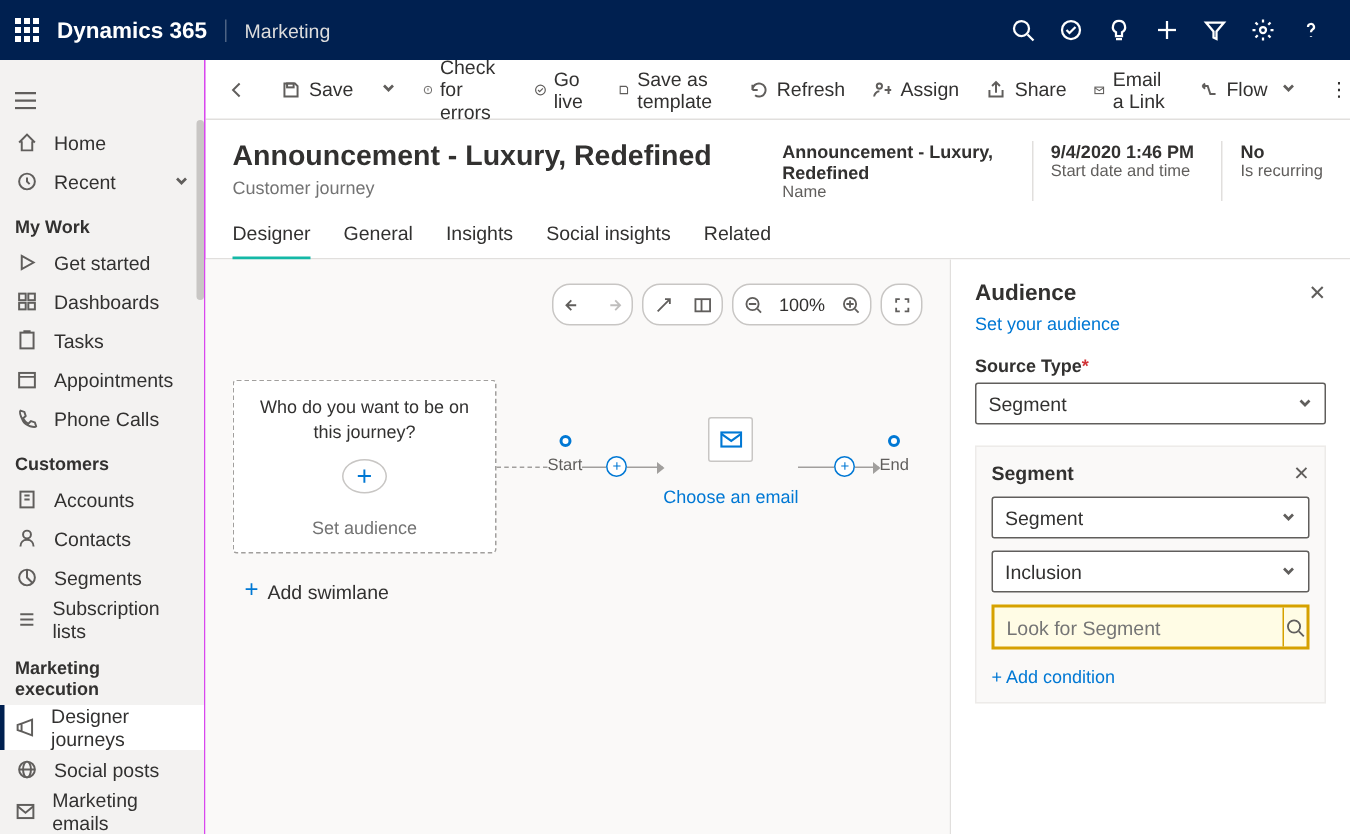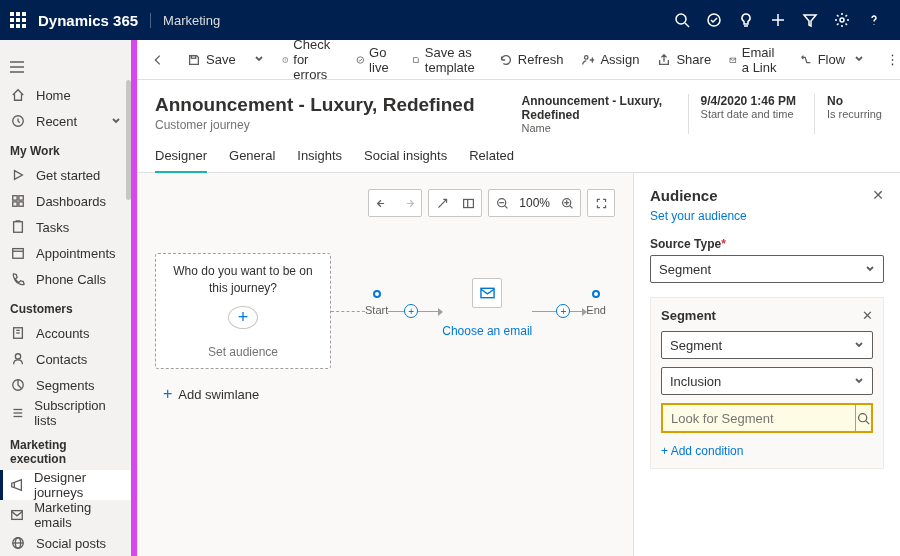--- a/index.html
+++ b/index.html
@@ -6,21 +6,21 @@
 body{width:900px;height:556px;overflow:hidden;background:#fff;font-size:13px;color:#323130}
 .topbar{height:40px;background:#002050;color:#fff;display:flex;align-items:center;padding:0 10px}
 .waffle{width:16px;height:16px;display:grid;grid-template-columns:repeat(3,4px);grid-template-rows:repeat(3,4px);gap:2px;margin-right:12px}
 .waffle div{background:#fff}
 .topbar-title{font-size:15px;font-weight:600}
 .topbar-sub{font-size:13px;margin-left:12px;padding-left:12px;border-left:1px solid rgba(255,255,255,.3);color:#ddd}
 .topbar-spacer{flex:1}
 .tb-ico{width:32px;height:40px;display:flex;align-items:center;justify-content:center;color:#fff;cursor:pointer}
 .tb-ico svg{width:16px;height:16px;stroke:#fff;fill:none;stroke-width:1.5}
 .shell{display:flex;height:516px}
-.sidebar{width:137px;background:#f3f2f1;border-right:6px solid #d946ef;display:flex;flex-direction:column;padding-top:11px;position:relative}
+.sidebar{width:137px;background:#f3f2f1;border-right:1px solid #d946ef;display:flex;flex-direction:column;padding-top:11px;position:relative}
 .sb-scroll{position:absolute;right:0;top:40px;width:5px;height:120px;background:#c8c6c4;border-radius:3px}
 .sb-item{display:flex;align-items:center;height:30px;padding:0 10px;cursor:pointer;color:#323130}
 .sb-item.active{background:#fff;border-left:3px solid #002050;padding-left:7px}
 .sb-ico{width:16px;height:16px;margin-right:10px;display:flex;align-items:center;justify-content:center}
 .sb-ico svg{width:14px;height:14px;stroke:#605e5c;fill:none;stroke-width:1.5}
 .sb-chev{margin-left:auto}
 .sb-hdr{font-weight:600;font-size:12px;color:#323130;padding:10px 10px 4px}
 .sb-ham{height:36px;display:flex;align-items:center;padding:0 10px}
 .main{flex:1;display:flex;flex-direction:column;min-width:0}
 .cmdbar{height:40px;border-bottom:1px solid #e1dfdd;display:flex;align-items:center;padding:0 8px;gap:2px}
@@ -35,21 +35,21 @@
 .hd-meta{display:flex;gap:18px;margin-left:auto;font-size:12px}
 .hd-meta-col{border-left:1px solid #e1dfdd;padding-left:12px}
 .hd-meta-v{color:#323130;font-weight:600;font-size:12px}
 .hd-meta-l{color:#605e5c;font-size:11px}
 .tabs{display:flex;gap:22px;padding:14px 18px 0;border-bottom:1px solid #e1dfdd}
 .tab{padding-bottom:8px;cursor:pointer;font-size:13px;color:#323130}
 .tab.active{font-weight:400;border-bottom:2px solid #14b8a6;margin-bottom:-1px}
 .canvas{flex:1;display:flex;min-height:0}
 .designer{flex:1;background:#faf9f8;position:relative;padding:16px 18px;overflow:hidden}
 .toolbar{position:absolute;top:16px;right:18px;display:flex;gap:6px}
-.tl-grp{display:flex;background:#fff;border:1px solid #c8c6c4;border-radius:2px;align-items:center}
+.tl-grp{display:flex;background:#fff;border:1px solid #c8c6c4;border-radius:12px;align-items:center}
 .tl-btn{width:26px;height:26px;display:flex;align-items:center;justify-content:center;cursor:pointer}
 .tl-btn svg{width:13px;height:13px;stroke:#605e5c;fill:none;stroke-width:1.5}
 .tl-zoom{padding:0 4px;font-size:12px}
 .journey{position:absolute;top:80px;left:18px;display:flex;align-items:center}
 .start-card{width:176px;height:116px;border:1px dashed #a19f9d;border-radius:3px;background:#fff;display:flex;flex-direction:column;align-items:center;justify-content:center;padding:10px;text-align:center}
 .start-q{font-size:12px;color:#323130;margin-bottom:10px;line-height:1.4}
 .plus-circle{width:30px;height:30px;border:1px solid #c8c6c4;border-radius:50%;display:flex;align-items:center;justify-content:center;color:#0078d4;font-size:18px;cursor:pointer}
 .set-aud{color:#737373;font-size:12px;margin-top:16px;cursor:pointer}
 .flow-line{width:34px;height:1px;border-top:1px dashed #a19f9d;position:relative}
 .node{display:flex;flex-direction:column;align-items:center}
@@ -264,35 +264,35 @@
         <span class="sb-ico">
           <svg viewBox="0 0 16 16">
             <path d="M2 6v4l3 1V5zM5 5l8-3v12l-8-3"></path>
           </svg>
         </span>
         <span>Designer journeys</span>
       </div>
     <div class="sb-item">
         <span class="sb-ico">
           <svg viewBox="0 0 16 16">
-            <rect x="2" y="3" width="12" height="10"></rect>
-            <path d="M2 4l6 5 6-5"></path>
-          </svg>
-        </span>
-        <span>Marketing emails</span>
-      </div>
-    <div class="sb-item">
-        <span class="sb-ico">
-          <svg viewBox="0 0 16 16">
             <circle cx="8" cy="8" r="6"></circle>
             <ellipse cx="8" cy="8" rx="3" ry="6"></ellipse>
             <line x1="2" y1="8" x2="14" y2="8"></line>
           </svg>
         </span>
         <span>Social posts</span>
+      </div>
+    <div class="sb-item">
+        <span class="sb-ico">
+          <svg viewBox="0 0 16 16">
+            <rect x="2" y="3" width="12" height="10"></rect>
+            <path d="M2 4l6 5 6-5"></path>
+          </svg>
+        </span>
+        <span>Marketing emails</span>
       </div>
     <div class="sb-scroll"></div>
   </div>
 
   <div class="main">
 
     <div class="cmdbar">
       <div class="cmd back">
           <svg viewBox="0 0 16 16">
             <path d="M10 3L5 8l5 5"></path>

